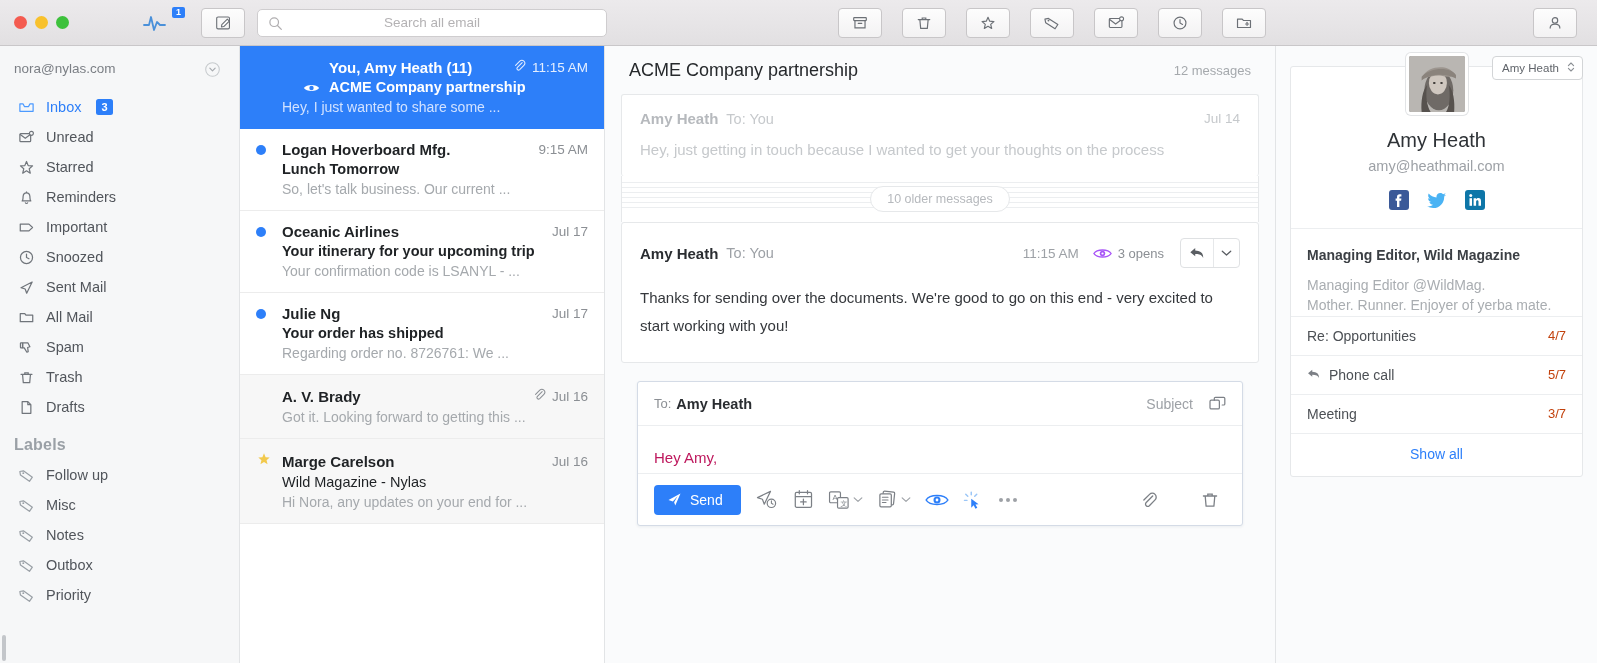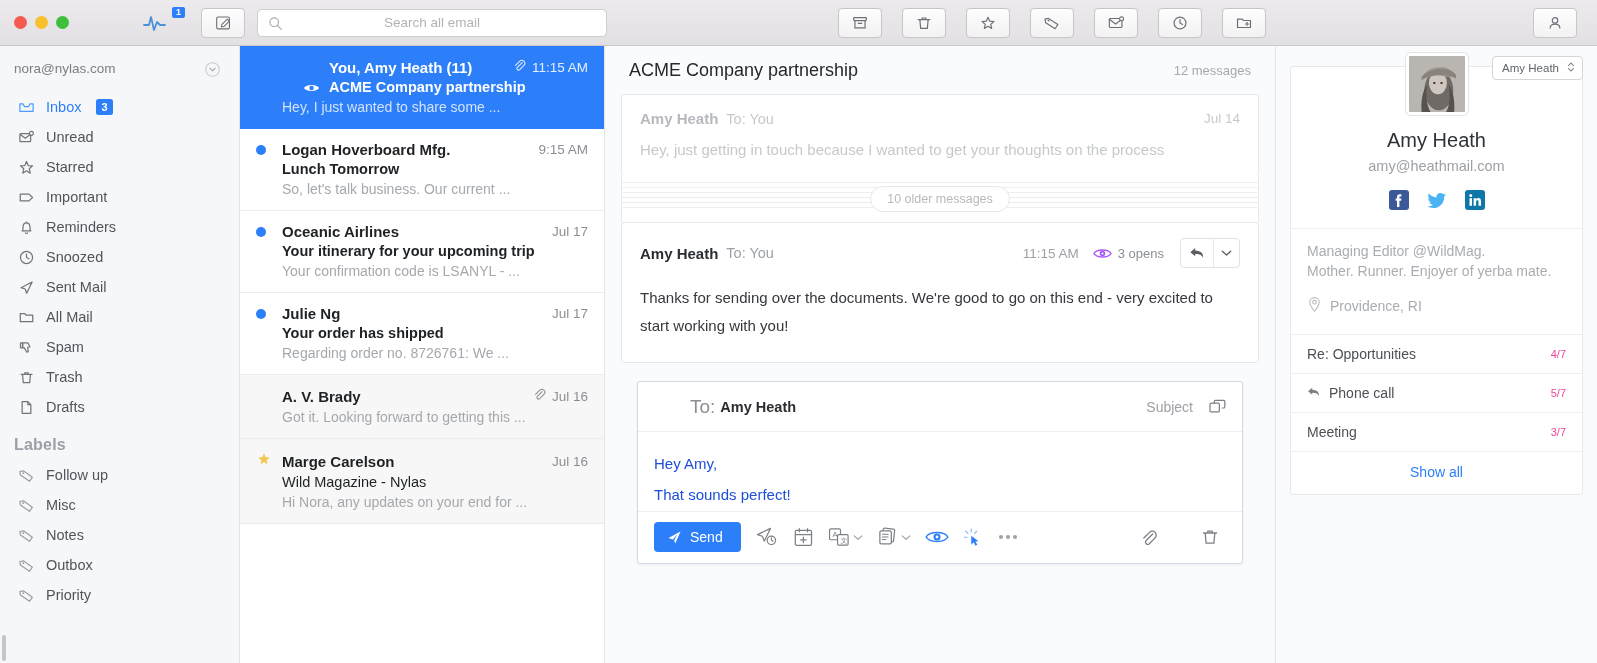--- a/index.html
+++ b/index.html
@@ -175,24 +175,24 @@
   .composer {
     margin: 18px 16px 10px 16px; background: #fff;
     border: 1px solid #d4dbe6; border-radius: 3px;
     box-shadow: 0 1px 3px rgba(30,50,90,.07);
     display: flex; flex-direction: column; flex: 1; min-height: 0;
   }
   .cmp-hdr {
     display:flex; align-items:center; padding: 14px 16px 13px 16px;
     border-bottom: 1px solid #eceef0;
   }
-  .cmp-to-lbl { font-size: 19px; color: #8b8f94; margin-left: 36px; }
+  .cmp-to-lbl { font-size: 13px; color: #8b8f94; }
   .cmp-to-val { font-size: 14.5px; font-weight: bold; color: #2a2d31; margin-left: 5px; }
   .cmp-subject { font-size: 14px; color: #9da1a6; cursor: pointer; }
-  .cmp-body { flex: 1; padding: 16px 16px 0 16px; font-size: 15px; color: #1d4ed8; line-height: 2.1; }
+  .cmp-body { flex: 1; padding: 16px 16px 0 16px; font-size: 15px; color: #be185d; line-height: 2.1; }
   .cmp-toolbar {
     height: 52px; min-height: 52px; border-top: 1px solid #eceef0;
     display: flex; align-items: center; padding: 0 16px; gap: 14px;
   }
   .send-btn {
     background: #2d7ff9; color: #fff; border: none; border-radius: 4px;
     height: 30px; padding: 0 18px 0 13px; display: flex; align-items: center; gap: 8px;
     font-size: 14px; cursor: pointer; font-family: "Liberation Sans", sans-serif;
   }
   .tl-ic { display: flex; align-items: center; gap: 3px; cursor: pointer; }
@@ -226,21 +226,21 @@
   .c-soc { width: 20px; height: 20px; border-radius: 3px; display:flex; align-items:center; justify-content:center; cursor:pointer; }
   .c-divider { border-top: 1px solid #eceef0; }
   .c-title { font-size: 14px; font-weight: bold; color: #3b3f44; padding: 18px 16px 0 16px; }
   .c-bio { font-size: 14px; color: #a9adb1; padding: 12px 16px 0 16px; line-height: 1.45; }
   .c-loc { font-size: 14px; color: #a9adb1; padding: 14px 16px 18px 16px; display:flex; align-items:center; gap: 8px; }
   .c-row {
     display: flex; align-items: center; justify-content: space-between;
     padding: 11px 16px; border-top: 1px solid #eceef0; font-size: 14px; color: #4c5055; cursor: pointer;
   }
   .c-row .lbl { display: flex; align-items: center; gap: 8px; }
-  .c-row .val { color: #ec4899; font-size: 11px; text-align: center; }
+  .c-row .val { color: #c2410c; font-size: 13px; text-align: center; }
   .c-showall {
     text-align: center; padding: 12px 0 14px 0; color: #2d7ff9; font-size: 14px;
     border-top: 1px solid #eceef0; cursor: pointer;
   }
 </style>
 </head>
 <body>
 
 <div class="app">
 
@@ -372,35 +372,35 @@
           <svg width="17" height="17" viewBox="0 0 18 18">
               <path d="M9 2.6 L10.8 7 L15.4 7.3 L11.9 10.4 L13 15 L9 12.5 L5 15 L6.1 10.4 L2.6 7.3 L7.2 7 Z" fill="none" stroke="#70757b" stroke-width="1.3" stroke-linejoin="round"></path>
             </svg>
         </span>
         <span>Starred</span>
       </div>
 
       <div class="nav-item">
         <span class="ic">
           <svg width="17" height="17" viewBox="0 0 18 18">
-              <path d="M2.4 5.4 L11.6 5.4 L15.4 9 L11.6 12.6 L2.4 12.6 Z" fill="none" stroke="#70757b" stroke-width="1.3" stroke-linejoin="round"></path>
-            </svg>
-        </span>
-        <span>Important</span>
-      </div>
-
-      <div class="nav-item">
-        <span class="ic">
-          <svg width="17" height="17" viewBox="0 0 18 18">
               <path d="M4.4 12.6 C5.6 11.6 5.2 10 5.4 8 C5.6 5.6 7 4.2 9 4.2 C11 4.2 12.4 5.6 12.6 8 C12.8 10 12.4 11.6 13.6 12.6 Z" fill="none" stroke="#70757b" stroke-width="1.3" stroke-linejoin="round"></path>
               <path d="M7.6 14.2 C7.9 15 8.4 15.4 9 15.4 C9.6 15.4 10.1 15 10.4 14.2" fill="none" stroke="#70757b" stroke-width="1.2"></path>
               <line x1="9" y1="2.6" x2="9" y2="4.2" stroke="#70757b" stroke-width="1.2"></line>
             </svg>
         </span>
         <span>Reminders</span>
+      </div>
+
+      <div class="nav-item">
+        <span class="ic">
+          <svg width="17" height="17" viewBox="0 0 18 18">
+              <path d="M2.4 5.4 L11.6 5.4 L15.4 9 L11.6 12.6 L2.4 12.6 Z" fill="none" stroke="#70757b" stroke-width="1.3" stroke-linejoin="round"></path>
+            </svg>
+        </span>
+        <span>Important</span>
       </div>
 
       <div class="nav-item">
         <span class="ic">
           <svg width="17" height="17" viewBox="0 0 18 18">
               <circle cx="9" cy="9" r="6.4" fill="none" stroke="#70757b" stroke-width="1.3"></circle>
               <path d="M9 5.4 L9 9 L11.6 10.4" fill="none" stroke="#70757b" stroke-width="1.3" stroke-linecap="round"></path>
             </svg>
         </span>
         <span>Snoozed</span>
@@ -678,21 +678,20 @@
             <span class="cmp-subject">Subject</span>
             <span style="margin-left:16px;display:flex;">
               <svg width="17" height="15" viewBox="0 0 18 16">
                   <rect x="1" y="4.4" width="10" height="9.4" rx="1.4" fill="none" stroke="#7c8086" stroke-width="1.3"></rect>
                   <path d="M5.6 4.4 L5.6 2.6 C5.6 1.9 6.1 1.4 6.8 1.4 L15.6 1.4 C16.3 1.4 16.8 1.9 16.8 2.6 L16.8 8.4 C16.8 9.1 16.3 9.6 15.6 9.6 L14 9.6" fill="none" stroke="#7c8086" stroke-width="1.3" stroke-linecap="round"></path>
                 </svg>
             </span>
           </div>
           <div class="cmp-body">
             <div>Hey Amy,</div>
-            <div>That sounds perfect!</div>
           </div>
           <div class="cmp-toolbar">
             <button class="send-btn">
               <svg width="15" height="15" viewBox="0 0 16 16">
                   <path d="M14.4 1.6 L1.6 8.6 L6.2 10 L11.2 4.6 L7.6 10.8 L8.8 14.4 Z" fill="#fff"></path>
                 </svg>
               <span>Send</span>
             </button>
 
             <span class="tl-ic">
@@ -829,32 +828,24 @@
             <svg width="20" height="20" viewBox="0 0 20 20">
                 <rect x="4.5" y="8.2" width="2.5" height="7.6" fill="#fff"></rect>
                 <circle cx="5.75" cy="5.6" r="1.5" fill="#fff"></circle>
                 <path d="M8.6 8.2 L11 8.2 L11 9.3 C11.4 8.6 12.2 8 13.4 8 C15.2 8 16 9.2 16 11.2 L16 15.8 L13.5 15.8 L13.5 11.8 C13.5 10.8 13.2 10.2 12.4 10.2 C11.6 10.2 11.1 10.8 11.1 11.8 L11.1 15.8 L8.6 15.8 Z" fill="#fff"></path>
               </svg>
           </span>
         </div>
 
         <div class="c-divider"></div>
 
+        <div class="c-title">Managing Editor, Wild Magazine</div>
         <div class="c-bio">
           <div>Managing Editor @WildMag.</div>
           <div>Mother. Runner. Enjoyer of yerba mate.</div>
-        </div>
-        <div class="c-loc">
-          <span>
-            <svg width="15" height="17" viewBox="0 0 16 18">
-                <path d="M8 1.6 C5.2 1.6 3 3.8 3 6.6 C3 10.3 8 16.2 8 16.2 C8 16.2 13 10.3 13 6.6 C13 3.8 10.8 1.6 8 1.6 Z" fill="none" stroke="#b9bdc1" stroke-width="1.2"></path>
-                <circle cx="8" cy="6.5" r="1.9" fill="none" stroke="#b9bdc1" stroke-width="1.2"></circle>
-              </svg>
-          </span>
-          <span>Providence, RI</span>
         </div>
 
         <div class="c-row">
           <span class="lbl">
               <span>Re: Opportunities</span>
             </span>
           <span class="val">4/7</span>
         </div>
         <div class="c-row">
           <span class="lbl">

